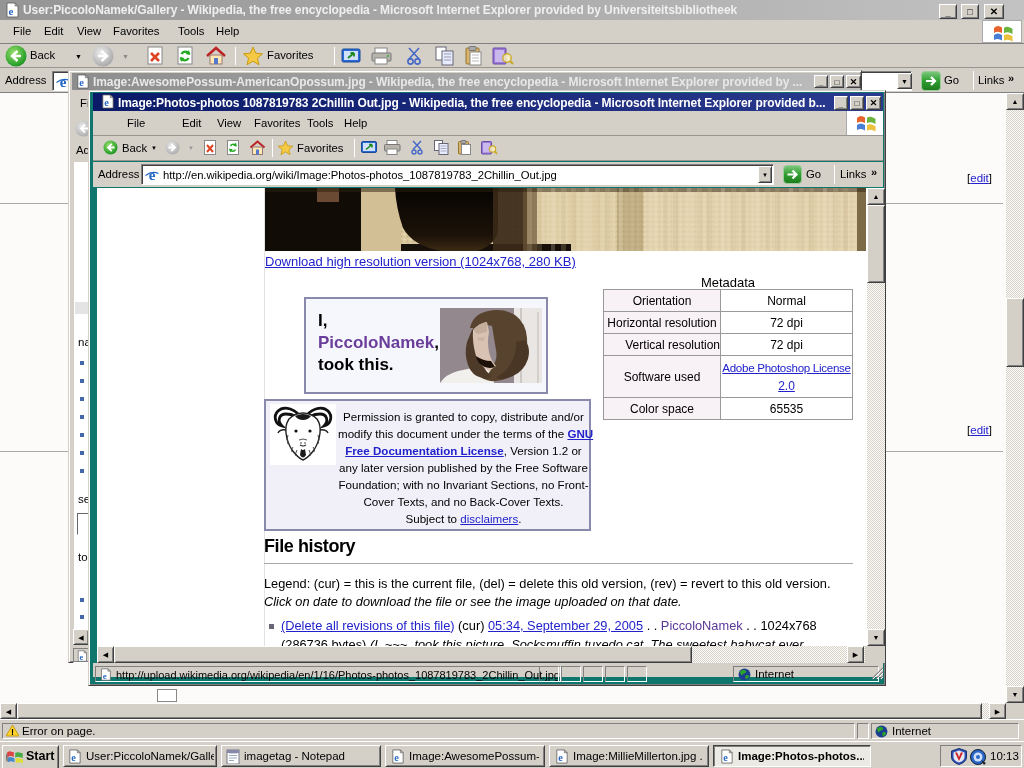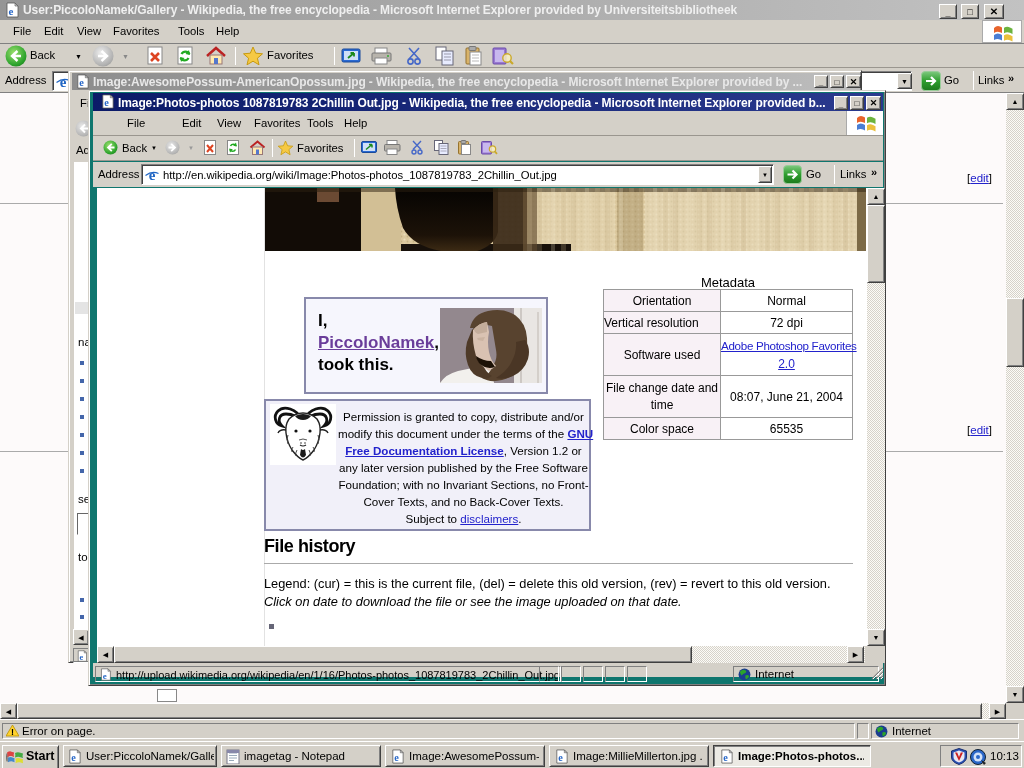--- a/index.html
+++ b/index.html
@@ -7,21 +7,21 @@
 #scr{position:relative;width:1024px;height:768px;background:#d4d0c8}
 .ab{position:absolute}
 .r{border:1px solid;border-color:#fff #404040 #404040 #fff;box-shadow:inset 1px 1px #d4d0c8,inset -1px -1px #808080;background:#d4d0c8}
 .sk{border:1px solid;border-color:#808080 #fff #fff #808080;background:#fff;box-shadow:inset 1px 1px #404040}
 .sp{border:1px solid;border-color:#808080 #fff #fff #808080}
 .dith{background:#fcfbf7;background-image:linear-gradient(45deg,#d6d2ca 25%,transparent 25%,transparent 75%,#d6d2ca 75%),linear-gradient(45deg,#d6d2ca 25%,transparent 25%,transparent 75%,#d6d2ca 75%);background-size:2px 2px;background-position:0 0,1px 1px}
 .tt{font-weight:bold;font-size:12px;white-space:nowrap;overflow:hidden}
 .mn{font-size:11.3px;color:#000;white-space:nowrap}
 .c{text-align:center}
 .lk{color:#2222cc;text-decoration:underline}
-.vlk{color:#5a3696;text-decoration:underline}
+.vlk{color:#5a3696;}
 svg{display:block}
 </style></head>
 <body>
 <div id="scr">
 <svg width="0" height="0" style="position:absolute">
       <defs>
 <symbol id="iepage" viewBox="0 0 16 16">
 <path d="M3 1h8l3 3v11H3z" fill="#fff" stroke="#555" stroke-width="0.8"></path>
 <path d="M11 1l3 3h-3z" fill="#c8c8c8" stroke="#555" stroke-width="0.6"></path>
 <text x="7" y="13" font-size="11" font-weight="bold" font-family="Liberation Serif" fill="#2868c8" text-anchor="middle">e</text>
@@ -398,20 +398,21 @@
    <rect x="52" y="0" width="22" height="14" fill="#6b4a33"></rect>
    <rect x="96" y="0" width="40" height="63" fill="#d2bf95"></rect>
    <path d="M130 0 L233 0 L233 44 Q230 57 212 63 L176 63 Q148 58 138 40 Q131 20 130 0 z" fill="url(#blb)"></path>
    <rect x="228" y="0" width="34" height="63" fill="#38271634"></rect>
    <rect x="228" y="0" width="34" height="63" fill="#3a2917" opacity="0.9"></rect>
    <rect x="258" y="0" width="14" height="63" fill="#6b5638" opacity="0.7"></rect>
    <rect x="592" y="0" width="9" height="63" fill="#7c6a47"></rect>
    <rect x="0" y="0" width="601" height="4" fill="#2c2010" opacity="0.5"></rect>
    <rect x="262" y="0" width="330" height="63" fill="url(#vst)" opacity="0.22"></rect>
   </svg>
+  <div class="ab lk" style="left:168px;top:66px;font-size:13px">Download high resolution version (1024x768, 280 KB)</div>
   <div class="ab" style="left:207px;top:109px;width:244px;height:97px;border:2px solid #8889ab;background:#f6f6fd">
    <div class="ab" style="left:12px;top:11px;font-size:17px;font-weight:bold;line-height:22px">I,<br><span class="vlk" style="color:#6a3d9a">PiccoloNamek</span>,<br>took this.</div>
    <svg class="ab" style="left:134px;top:9px" width="102" height="75" viewBox="0 0 102 75">
     <rect width="102" height="75" fill="#93888e"></rect>
     <rect x="74" y="0" width="28" height="75" fill="#e9e6e3"></rect>
     <rect x="80" y="0" width="2" height="75" fill="#cdc8c4"></rect>
     <rect x="97" y="4" width="2" height="71" fill="#d4cfca"></rect>
     <path d="M0 75 Q6 66 18 63 L42 58 L52 62 L54 75 z" fill="#f2f0ed"></path>
     <path d="M30 20 Q33 6 48 3 Q64 0 75 7 Q86 15 87 30 Q88 46 82 57 Q75 69 62 72 Q50 75 42 70 Q50 66 52 59 Q58 52 56 42 L52 18 Q42 15 36 20z" fill="#58432f"></path>
     <path d="M85 32 Q91 40 88 51 Q84 63 73 68 Q64 72 56 70 Q67 63 71 55 Q77 44 76 34z" fill="#4a3625"></path>
@@ -443,41 +444,43 @@
    <div class="ab c" style="left:72px;top:7px;width:251px;font-size:11.6px;line-height:17px;white-space:nowrap">Permission is granted to copy, distribute and/or<br>modify this document under the terms of the <span class="lk" style="font-weight:bold">GNU</span><br><span class="lk" style="font-weight:bold">Free Documentation License</span>, Version 1.2 or<br>any later version published by the Free Software<br>Foundation; with no Invariant Sections, no Front-<br>Cover Texts, and no Back-Cover Texts.<br>Subject to <span class="lk">disclaimers</span>.</div>
   </div>
   <div class="ab c" style="left:506px;top:87px;width:250px;font-size:13px">Metadata</div>
   <table class="ab" style="left:506px;top:101px;width:250px;border-collapse:collapse;font-size:12px;table-layout:fixed" cellspacing="0">
    <tbody>
             <tr style="height:22px">
               <td style="border:1px solid #999;background:#f8f1f6;width:117px;text-align:center;white-space:nowrap;padding:0">Orientation</td>
               <td style="border:1px solid #999;text-align:center;background:#fff;white-space:nowrap;padding:0">Normal</td>
             </tr>
    <tr style="height:22px">
-              <td style="border:1px solid #999;background:#f8f1f6;text-align:left;white-space:nowrap;padding:0">Vertical resolution</td>
+              <td style="border:1px solid #999;background:#f8f1f6;text-align:center;white-space:nowrap;padding:0">Horizontal resolution</td>
+              <td style="border:1px solid #999;text-align:center;background:#fff;white-space:nowrap;padding:0">72 dpi</td>
+            </tr>
+   <tr style="height:22px">
+              <td style="border:1px solid #999;background:#f8f1f6;text-align:right;white-space:nowrap;padding:0">Vertical resolution</td>
               <td style="border:1px solid #999;text-align:center;background:#fff;white-space:nowrap;padding:0">72 dpi</td>
             </tr>
    <tr style="height:42px">
               <td style="border:1px solid #999;background:#f8f1f6;text-align:center;white-space:nowrap;padding:0">Software used</td>
-              <td style="border:1px solid #999;text-align:center;background:#fff;line-height:18px;white-space:nowrap;padding:0"><span class="lk" style="font-size:11.6px;letter-spacing:-0.3px">Adobe Photoshop Favorites</span><br><span class="lk">2.0</span></td>
-            </tr>
-   <tr style="height:42px">
-              <td style="border:1px solid #999;background:#f8f1f6;text-align:center;line-height:17px;white-space:nowrap;padding:0">File change date and<br>time</td>
-              <td style="border:1px solid #999;text-align:center;background:#fff;white-space:nowrap;padding:0">08:07, June 21, 2004</td>
+              <td style="border:1px solid #999;text-align:center;background:#fff;line-height:18px;white-space:nowrap;padding:0"><span class="lk" style="font-size:11.6px;letter-spacing:-0.3px">Adobe Photoshop License</span><br><span class="lk">2.0</span></td>
             </tr>
    <tr style="height:22px">
               <td style="border:1px solid #999;background:#f8f1f6;text-align:center;white-space:nowrap;padding:0">Color space</td>
               <td style="border:1px solid #999;text-align:center;background:#fff;white-space:nowrap;padding:0">65535</td>
             </tr>
   </tbody>
         </table>
   <div class="ab" style="left:167px;top:348px;width:589px;font-size:18px;letter-spacing:-0.4px;font-weight:bold;border-bottom:1px solid #aaa;padding-bottom:6px">File history</div>
   <div class="ab" style="left:167px;top:388px;font-size:12.8px">Legend: (cur) = this is the current file, (del) = delete this old version, (rev) = revert to this old version.</div>
   <div class="ab" style="left:167px;top:406px;font-size:12.8px;font-style:italic">Click on date to download the file or see the image uploaded on that date.</div>
   <div class="ab" style="left:172px;top:436px;width:5px;height:5px;background:#667"></div>
+  <div class="ab" style="left:184px;top:430px;font-size:12.8px;white-space:nowrap"><span class="lk">(Delete all revisions of this file</span><span class="lk" style="text-decoration:none">)</span> (cur) <span class="lk">05:34, September 29, 2005</span> . . <span class="vlk">PiccoloNamek</span> . . 1024x768</div>
+  <div class="ab" style="left:184px;top:449px;font-size:12.8px;white-space:nowrap">(286736 bytes) <span style="font-style:italic">(I, ~~~, took this picture. Socksmuffin tuxedo cat. The sweetest babycat ever.</span></div>
  </div>
  <div class="ab dith" style="left:778px;top:97px;width:18px;height:458px">
   <div class="ab r" style="left:0;top:0;width:18px;height:17px;font-size:7px;text-align:center;line-height:16px">▲</div>
   <div class="ab r" style="left:0;top:17px;width:18px;height:78px"></div>
   <div class="ab r" style="left:0;top:441px;width:18px;height:17px;font-size:7px;text-align:center;line-height:16px">▼</div>
  </div>
  <div class="ab dith" style="left:8px;top:555px;width:768px;height:17px">
   <div class="ab r" style="left:0;top:0;width:17px;height:17px;font-size:7px;text-align:center;line-height:16px">◀</div>
   <div class="ab r" style="left:17px;top:0;width:578px;height:17px"></div>
   <div class="ab r" style="left:750px;top:0;width:17px;height:17px;font-size:7px;text-align:center;line-height:16px">▶</div>

